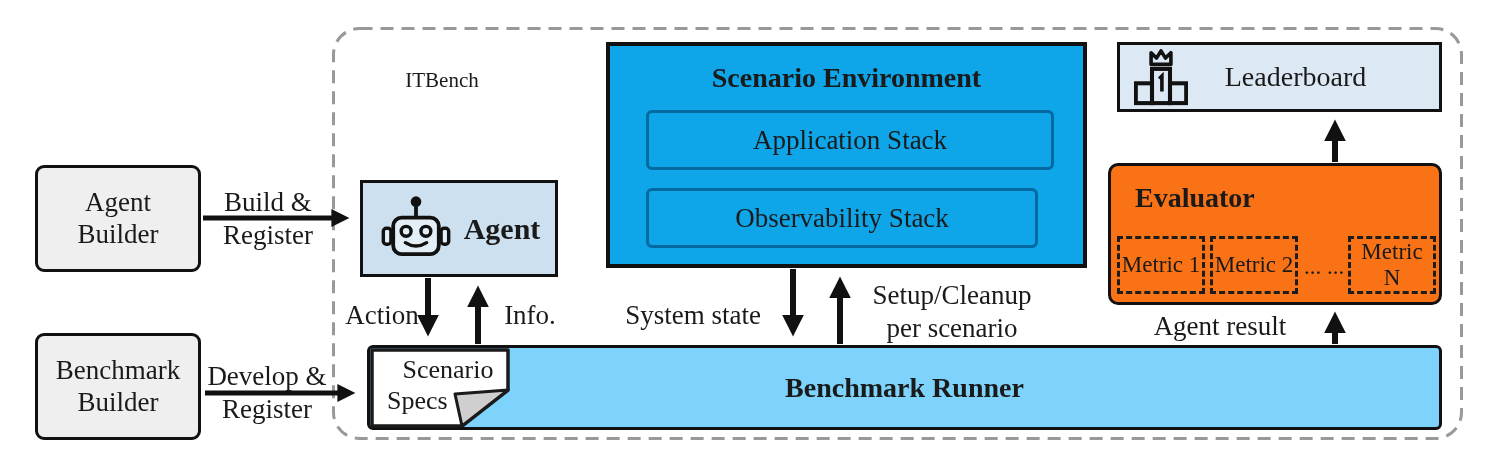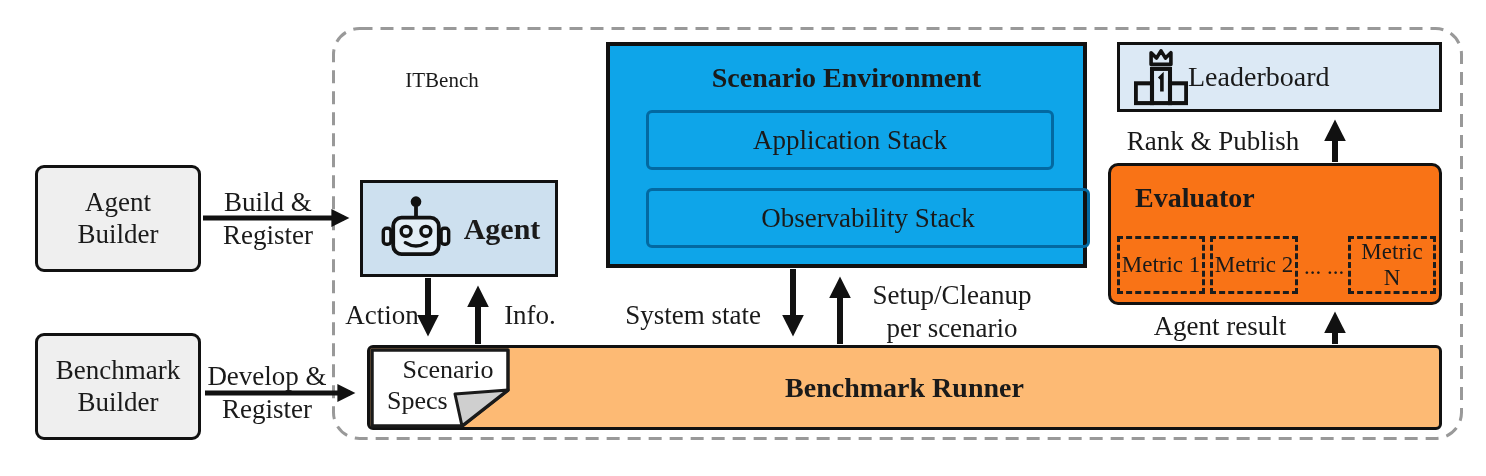--- a/index.html
+++ b/index.html
@@ -13,27 +13,27 @@
     display:flex;align-items:center;justify-content:center;text-align:center;
   }
   .builder{background:#efefef;border-radius:9px;font-size:27px;line-height:1.15;}
   .agent-box{background:#cde0ef;}
   .agent-label{font-weight:bold;font-size:30px;margin-left:10px;}
   .scenario-env{background:#0ea5e9;border-width:4px;display:block;}
   .env-title{position:absolute;top:16px;left:0;width:100%;text-align:center;font-weight:bold;font-size:28px;}
   .stack{position:absolute;background:transparent;border:3px solid #0369a1;border-radius:6px;
     display:flex;align-items:center;justify-content:center;font-size:27px;box-sizing:border-box;}
   .leaderboard{background:#dce9f5;display:flex;align-items:center;justify-content:flex-start;padding-left:14px;box-sizing:border-box;}
-  .leaderboard-label{flex:1;text-align:left;font-size:28px;padding-right:36px;}
+  .leaderboard-label{flex:1;text-align:center;font-size:28px;padding-right:36px;}
   .evaluator{background:#f97316;border-radius:10px;display:block;}
   .eval-title{position:absolute;top:16px;left:24px;font-weight:bold;font-size:28px;}
   .metric{position:absolute;border:3px dashed #1d1d1d;box-sizing:border-box;
     display:flex;align-items:center;justify-content:center;font-size:23px;background:transparent;}
   .metric-dots{position:absolute;font-size:23px;text-align:center;}
-  .runner{background:#fdba74;border-radius:6px;font-weight:bold;font-size:28px;}
+  .runner{background:#7dd3fc;border-radius:6px;font-weight:bold;font-size:28px;}
   .edge-label{position:absolute;font-size:27px;text-align:center;line-height:33px;}
   .itbench-title{position:absolute;font-weight:normal;font-size:21px;}
   .specs-text{position:absolute;left:0;top:8px;width:100%;text-align:center;font-size:26px;line-height:31px;padding-left:8px;}
   .specs-line2{width:122px;margin:0 auto;text-align:left;}
   svg{display:block;}
 </style>
 </head>
 <body>
 
 <div class="stage">
@@ -85,21 +85,21 @@
       <path d="M36,64 Q50,73 64,64" fill="none" stroke="#111" stroke-width="4.5" stroke-linecap="round"></path>
     </svg>
     <span class="agent-label">Agent</span>
   </div>
 
   <div class="box scenario-env" style="left:606px;top:42px;width:481px;height:226px">
     <div class="env-title">Scenario Environment</div>
     <div class="stack" style="left:36px;top:64px;width:408px;height:60px">
       <span>Application Stack</span>
     </div>
-    <div class="stack" style="left:36px;top:142px;width:444px;height:60px">
+    <div class="stack" style="left:36px;top:142px;width:392px;height:60px">
       <span>Observability Stack</span>
     </div>
   </div>
 
   <div class="box leaderboard" style="left:1117px;top:42px;width:325px;height:70px">
     <svg width="54" height="58" viewBox="0 0 60 64">
       <path d="M19,18 L19,5 L25,11 L30,3 L35,11 L41,5 L41,18 Z" fill="none" stroke="#111" stroke-width="4" stroke-linejoin="round"></path>
       <rect x="20" y="23" width="20" height="38" fill="none" stroke="#111" stroke-width="4.5"></rect>
       <rect x="2" y="39" width="18" height="22" fill="none" stroke="#111" stroke-width="4.5"></rect>
       <rect x="40" y="39" width="18" height="22" fill="none" stroke="#111" stroke-width="4.5"></rect>
@@ -147,15 +147,14 @@
     <div>Register</div>
   </div>
   <div class="edge-label" style="left:336px;top:299px;width:92px">Action</div>
   <div class="edge-label" style="left:490px;top:299px;width:80px">Info.</div>
   <div class="edge-label" style="left:612px;top:299px;width:162px">System state</div>
   <div class="edge-label" style="left:852px;top:279px;width:200px">
     <div>Setup/Cleanup</div>
     <div>per scenario</div>
   </div>
   <div class="edge-label" style="left:1140px;top:310px;width:160px">Agent result</div>
-  <div class="edge-label" style="left:1113px;top:125px;width:200px">Rank &amp; Publish</div>
 
 </div>
 
 </body></html>

